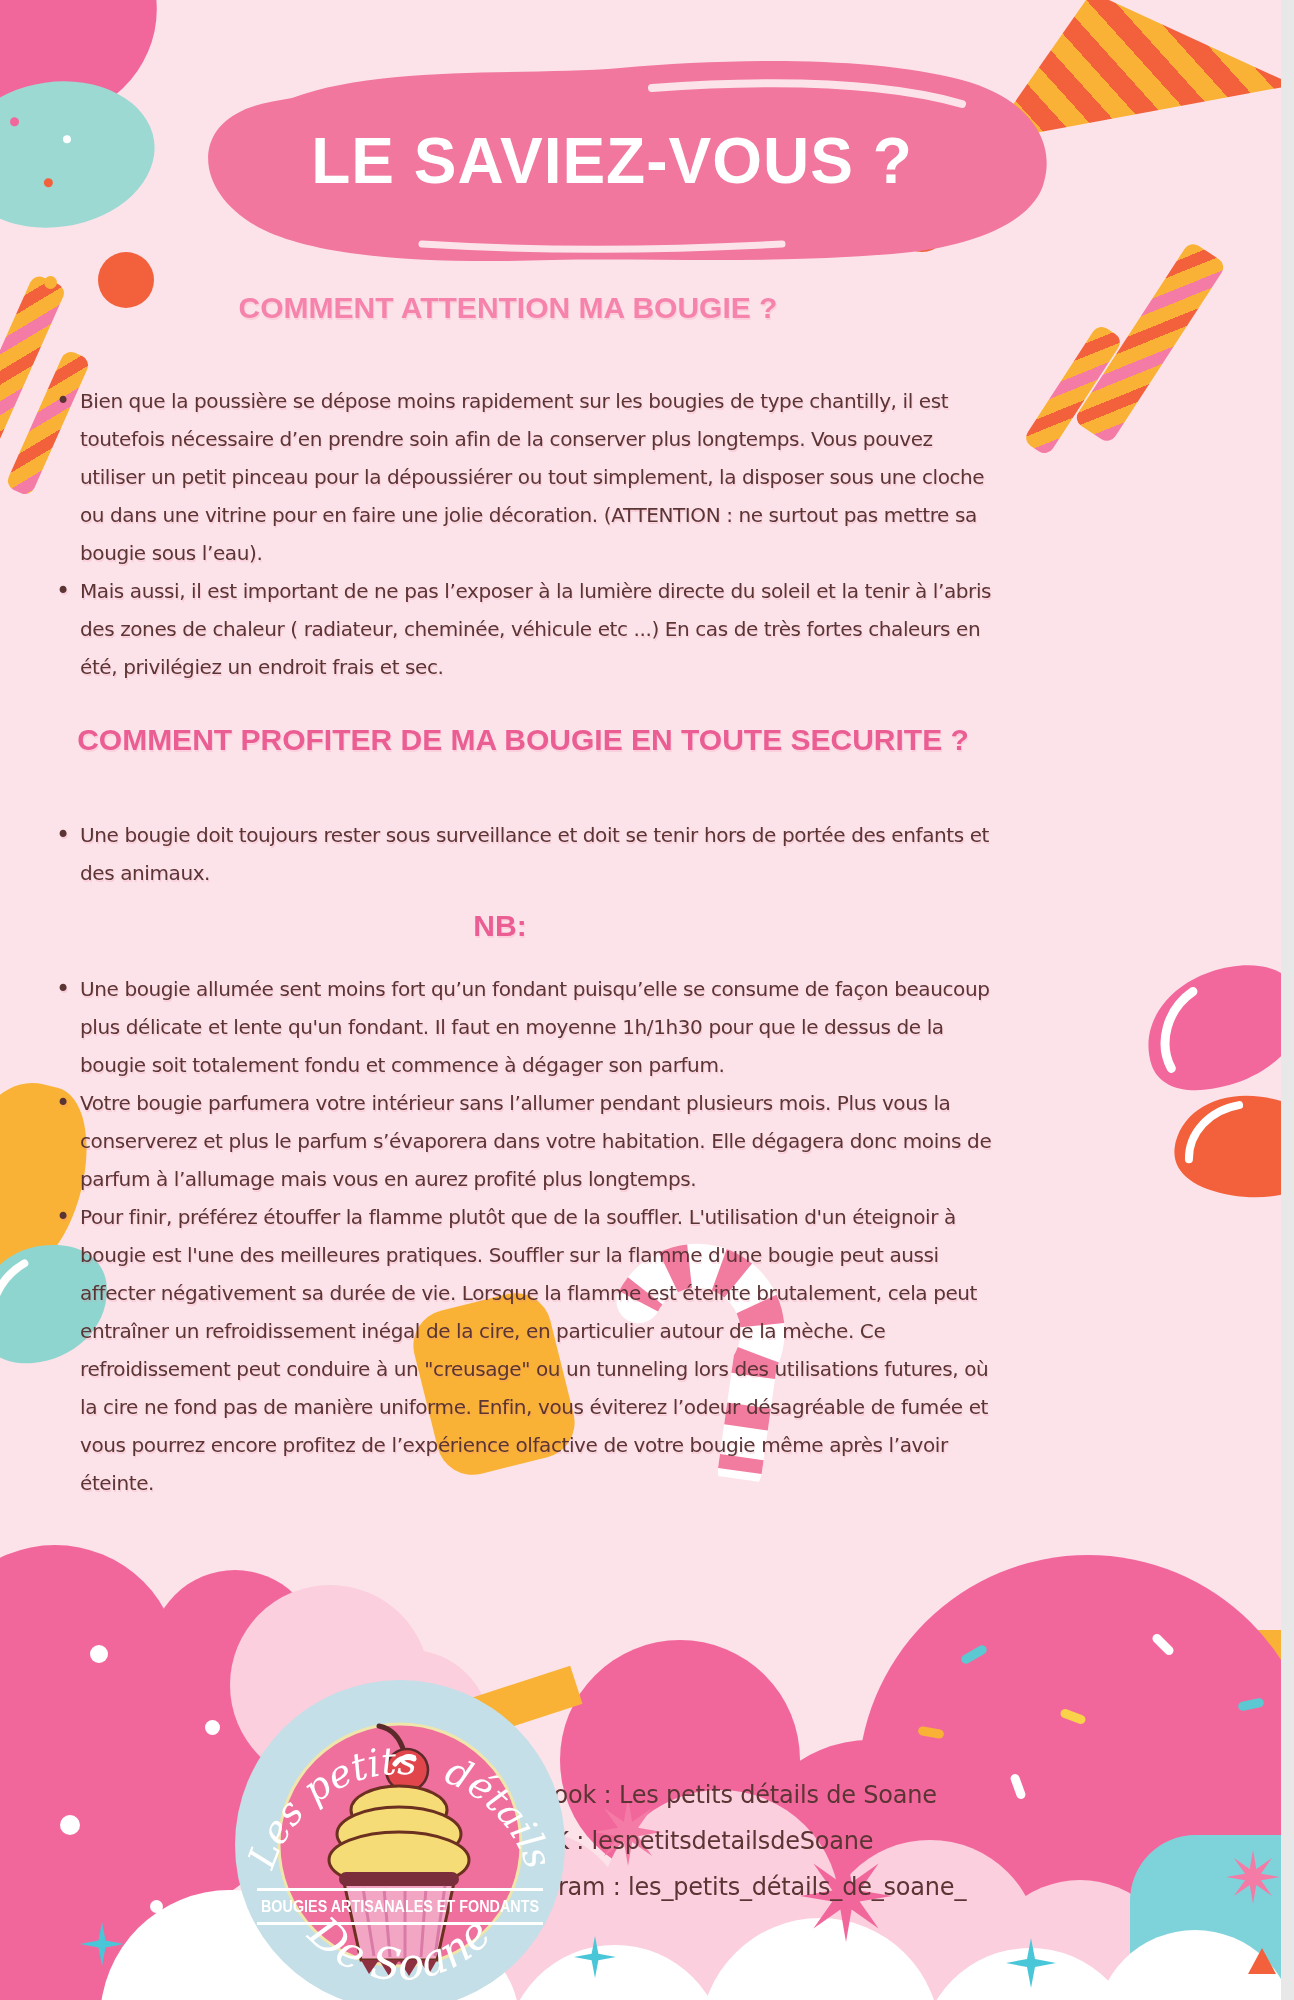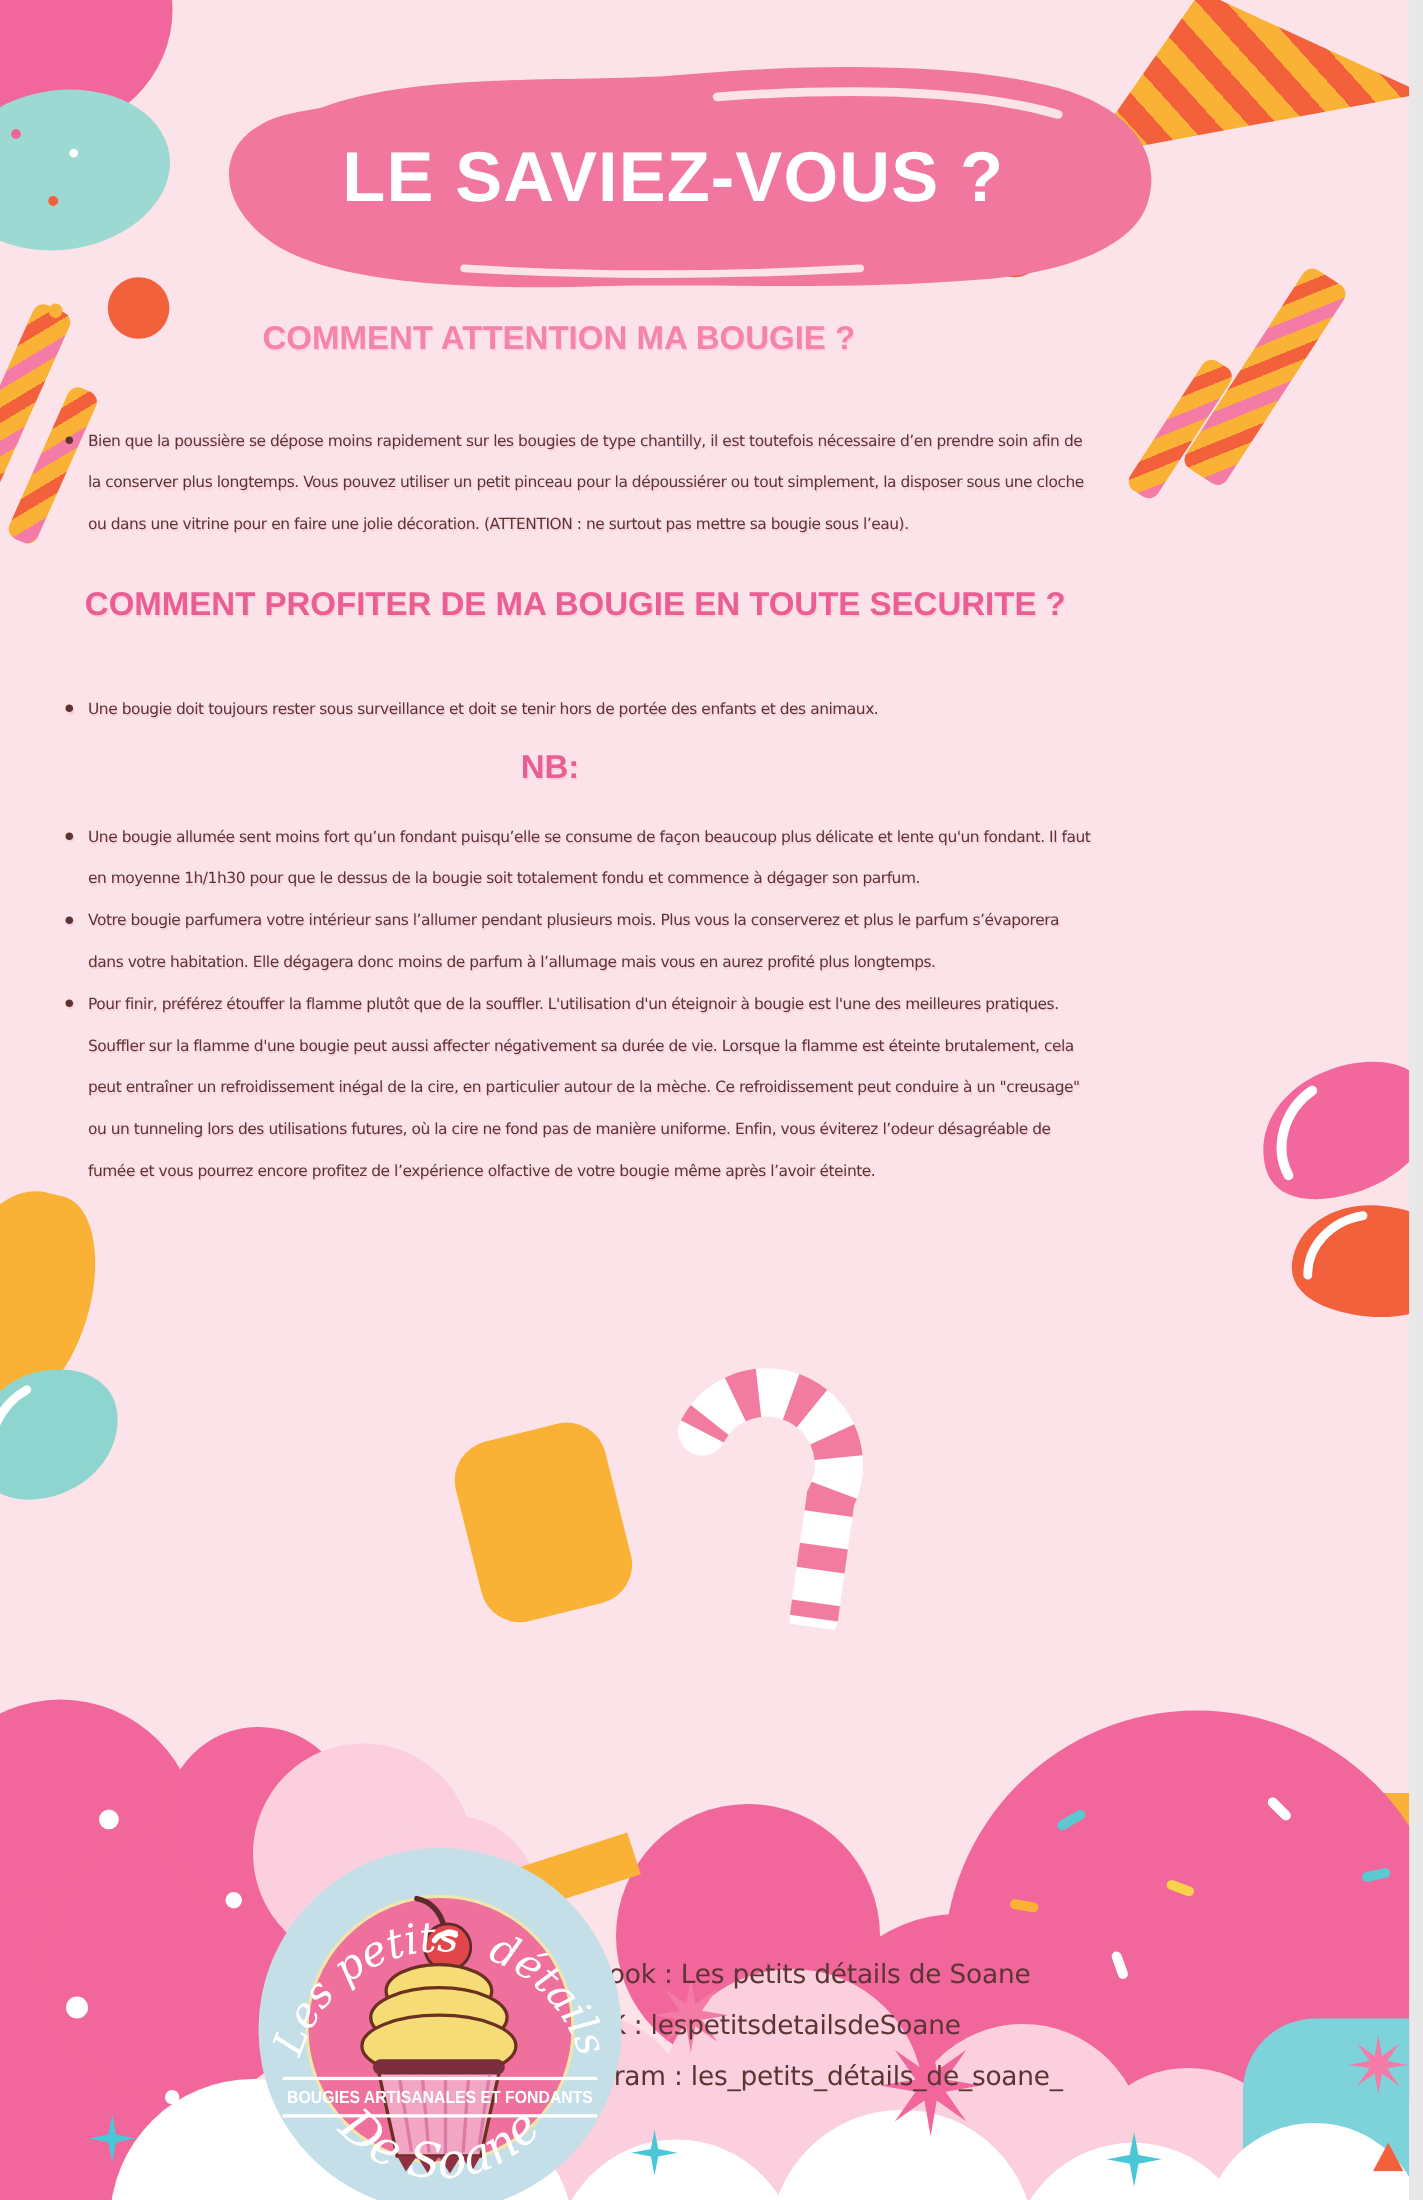--- a/index.html
+++ b/index.html
@@ -29,21 +29,21 @@
   .sec-h{
     font-family:"Liberation Sans",sans-serif;font-weight:bold;
     font-size:30px;line-height:36px;text-align:center;margin:0;
     text-shadow:1px 2px 0 rgba(242,123,160,0.18);
   }
   .sec-h--light{color:#F583AB;padding-right:30px;}
   .sec-h--strong{color:#EA5E93;white-space:nowrap;}
   .sec-h--nb{color:#EA5E93;padding-right:46px;}
   .blist{
     list-style:none;margin:0;padding:0;
-    color:#5B3434;font-size:14px;line-height:38px;letter-spacing:-0.4px;
+    color:#5B3434;font-size:20px;line-height:38px;letter-spacing:-0.4px;
     text-shadow:1px 2px 0 rgba(242,123,160,0.22);
   }
   .blist li{position:relative;padding-left:32px;}
   .blist li::before{
     content:"\2022";position:absolute;left:8px;top:0;
     font-size:24px;color:#5B3434;
   }
   .mt-list1{margin-top:56px;}
   .mt-h2{margin-top:36px;}
   .mt-list2{margin-top:58px;}
@@ -157,20 +157,21 @@
       <path d="M480,34 C620,24 720,30 790,50" stroke="#FCE3E9" stroke-width="8" fill="none" stroke-linecap="round"></path>
       <path d="M250,190 C380,198 500,196 610,190" stroke="#FCE3E9" stroke-width="7" fill="none" stroke-linecap="round"></path>
     </svg>
     <div class="title">LE SAVIEZ-VOUS ?</div>
   </div>
 
   <div class="content">
     <h2 class="sec-h sec-h--light">COMMENT ATTENTION MA BOUGIE ?</h2>
     <ul class="blist mt-list1">
       <li>Bien que la poussière se dépose moins rapidement sur les bougies de type chantilly, il est toutefois nécessaire d’en prendre soin afin de la conserver plus longtemps. Vous pouvez utiliser un petit pinceau pour la dépoussiérer ou tout simplement, la disposer sous une cloche ou dans une vitrine pour en faire une jolie décoration. (ATTENTION : ne surtout pas mettre sa bougie sous l’eau).</li>
+      <li>Mais aussi, il est important de ne pas l’exposer à la lumière directe du soleil et la tenir à l’abris des zones de chaleur ( radiateur, cheminée, véhicule etc ...) En cas de très fortes chaleurs en été, privilégiez un endroit frais et sec.</li>
     </ul>
 
     <h2 class="sec-h sec-h--strong mt-h2">COMMENT PROFITER DE MA BOUGIE EN TOUTE SECURITE ?</h2>
     <ul class="blist mt-list2">
       <li>Une bougie doit toujours rester sous surveillance et doit se tenir hors de portée des enfants et des animaux.</li>
     </ul>
 
     <h2 class="sec-h sec-h--nb mt-nb">NB:</h2>
     <ul class="blist mt-list3">
       <li>Une  bougie allumée sent moins fort qu’un fondant puisqu’elle se consume de façon beaucoup plus délicate et lente qu'un fondant. Il faut en moyenne 1h/1h30 pour que le dessus de la bougie soit totalement fondu et commence à dégager son parfum.</li>

